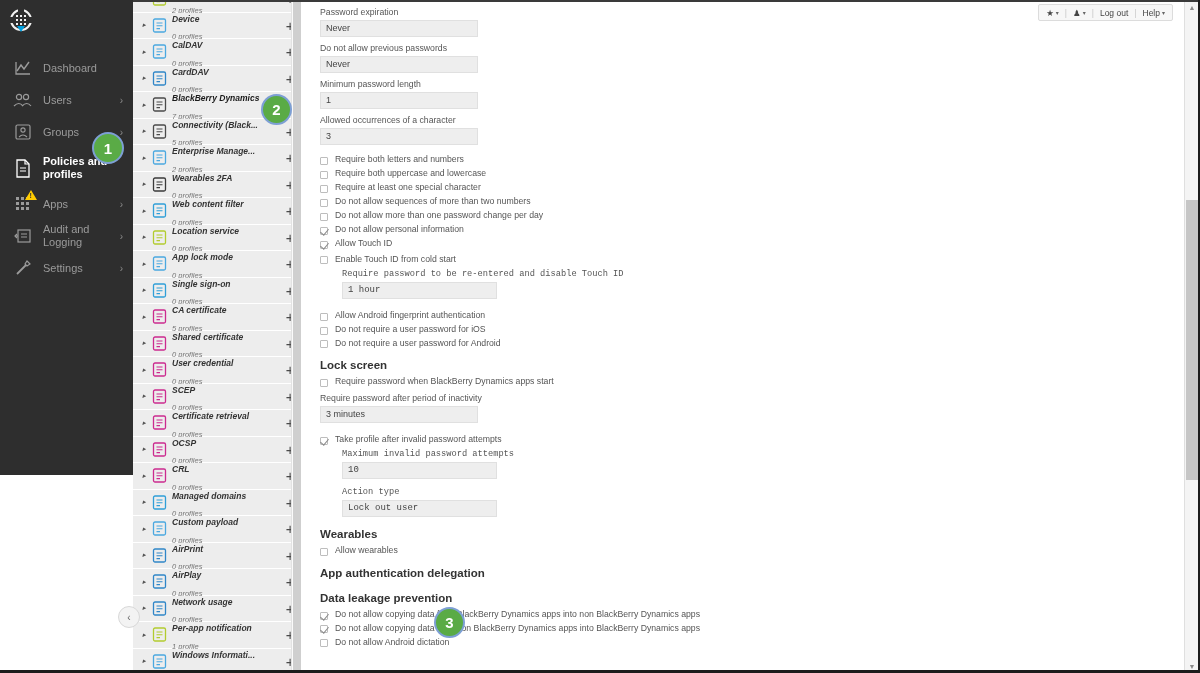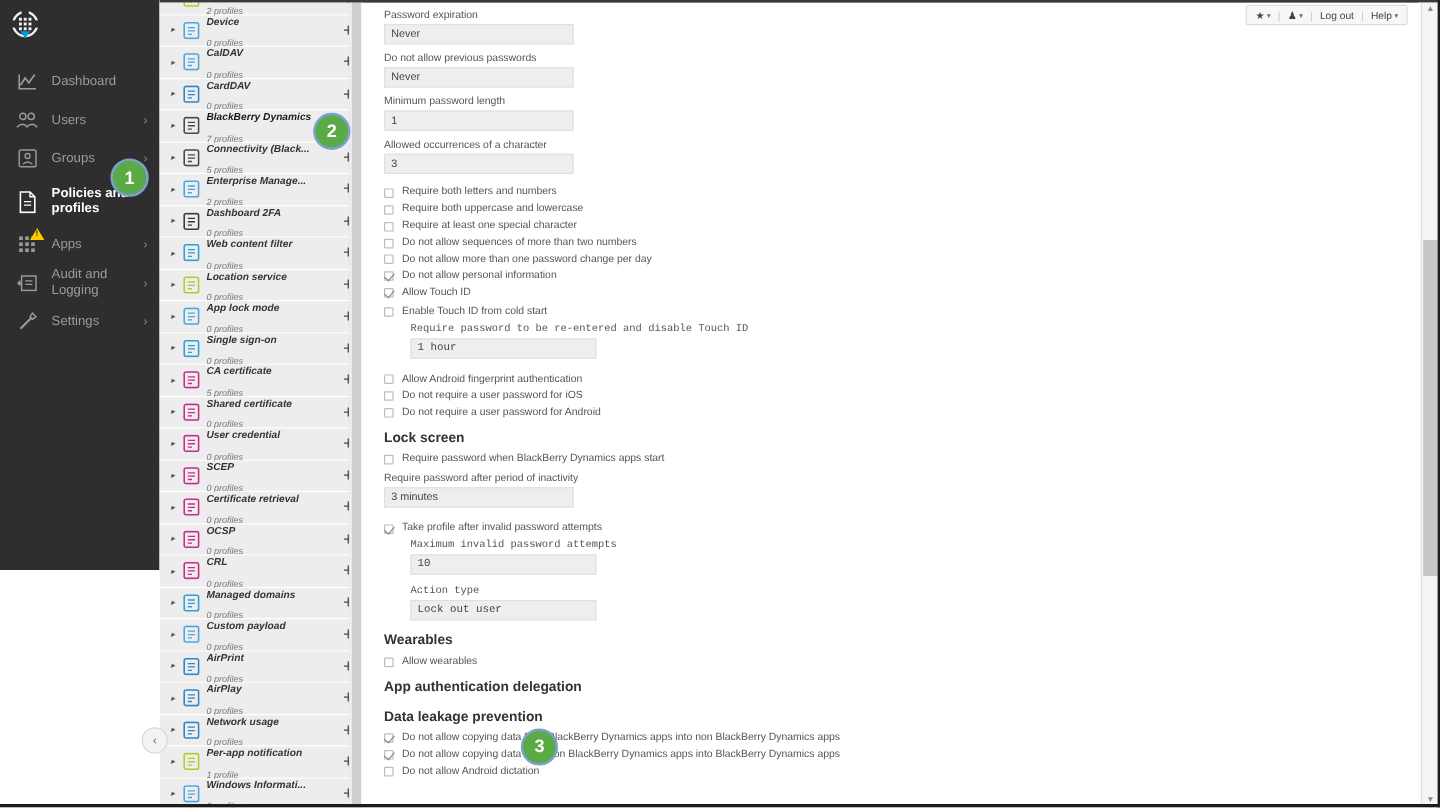--- a/index.html
+++ b/index.html
@@ -118,21 +118,21 @@
   }
   .fld-label { font-size:8.7px; color:#555; margin:6px 0 3px; }
   .fld-label.first { margin-top:1px; }
   .fld-input {
     width:158px; height:17px; background:#eeeeee; border:1px solid #e0e0e0;
     font-size:9px; color:#444; padding:0 5px; line-height:15px;
     display:block;
   }
   .fld-input.w175 { width:155px; }
 
-  .cbrow { display:flex; align-items:center; margin:5.5px 0; }
+  .cbrow { display:flex; align-items:flex-end; margin:5.5px 0; }
   .cbrow.tight { margin:4.4px 0; }
   .cbox {
     width:8px; height:8px; border:1px solid #bdbdbd; background:#fff;
     flex:0 0 8px; margin:1px 7px 0 0; position:relative; border-radius:1px;
   }
   .cbox.checked::after {
     content:""; position:absolute; left:1px; top:-1px; width:4px; height:7px;
     border:solid #8a8a8a; border-width:0 1.3px 1.3px 0;
     transform:rotate(40deg);
   }
@@ -383,21 +383,21 @@
         <span class="plus">+</span>
       </div>
       <div class="list-row">
         <span class="arrow">▸</span>
         <span class="licon">
           <svg width="15" height="15" viewBox="0 0 15 15">
             <rect x="1.5" y="1" width="12" height="13" rx="1.5" fill="none" stroke="#3a3a3a" stroke-width="1.3"></rect>
             <path d="M4.5 5 h6 M4.5 7.8 h6 M4.5 10.6 h3.5" stroke="#3a3a3a" stroke-width="1.1"></path>
           </svg>
         </span>
-        <span class="ltext"><span class="lname">Dashboard 2FA</span><br><span class="lcount">0 profiles</span></span>
+        <span class="ltext"><span class="lname">Wearables 2FA</span><br><span class="lcount">0 profiles</span></span>
         <span class="plus">+</span>
       </div>
       <div class="list-row">
         <span class="arrow">▸</span>
         <span class="licon">
           <svg width="15" height="15" viewBox="0 0 15 15">
             <rect x="1.5" y="1" width="12" height="13" rx="1.5" fill="none" stroke="#2f9fd8" stroke-width="1.3"></rect>
             <path d="M4.5 5 h6 M4.5 7.8 h6 M4.5 10.6 h3.5" stroke="#2f9fd8" stroke-width="1.1"></path>
           </svg>
         </span>

